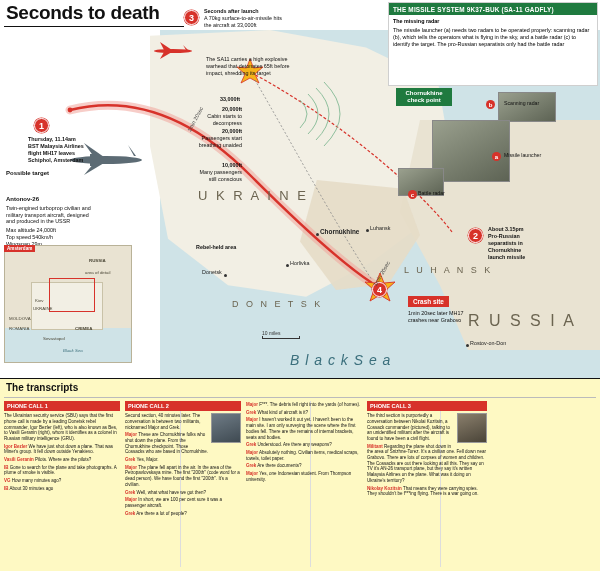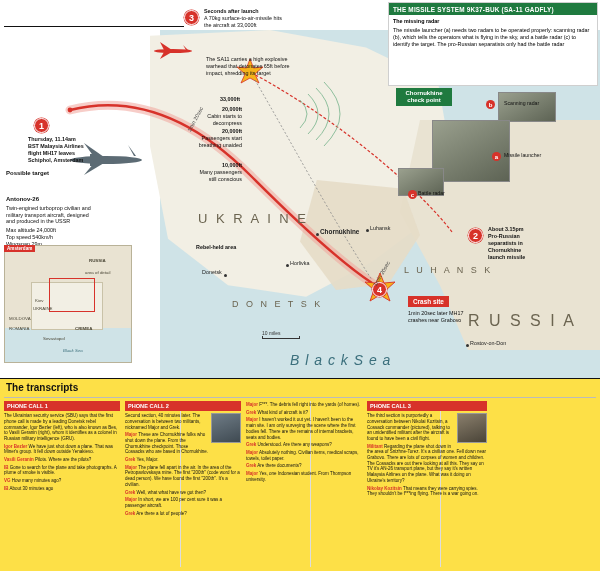--- a/index.html
+++ b/index.html
@@ -45,21 +45,21 @@
     position: absolute; left: 300px; top: 180px; width: 120px; height: 110px;
     background: #e6dbc6;
     clip-path: polygon(14% 0%, 86% 8%, 100% 50%, 74% 94%, 30% 100%, 0% 56%);
     opacity: .9;
   }
   .blackseaLabel {
     position: absolute; left: 290px; top: 352px; font-size: 14px; font-style: italic;
     color: #3b6f7c; letter-spacing: 1px;
   }
   .ukr-label {
-    position: absolute; left: 198px; top: 211px; font-size: 13px; letter-spacing: 2.5px;
+    position: absolute; left: 198px; top: 188px; font-size: 13px; letter-spacing: 2.5px;
     color: #6b6450; font-weight: normal;
   }
   .don-label {
     position: absolute; left: 232px; top: 299px; font-size: 9px; letter-spacing: 2.5px; color: #6b6450;
   }
   .luh-label {
     position: absolute; left: 404px; top: 265px; font-size: 9px; letter-spacing: 2.5px; color: #6b6450;
   }
   .rus-label {
     position: absolute; left: 468px; top: 312px; font-size: 16px; letter-spacing: 2.5px; color: #6b6450;
@@ -118,21 +118,21 @@
   .citydot { position: absolute; width: 3px; height: 3px; background: #333; border-radius: 50%; }
   .cityname { position: absolute; font-size: 5.4px; color: #222; }
   .cityname.big { font-size: 6.4px; font-weight: bold; }
 
   .scalebar { position: absolute; left: 262px; top: 330px; font-size: 5px; color: #333; }
   .scalebar .bar { width: 38px; height: 3px; border: 0.8px solid #333; border-top: none; }
 
   
   .transcripts {
     position: absolute; left: 0; top: 378px; width: 600px; height: 193px;
-    background: #fde047; border-top: 1px solid #111;
+    background: #fef9c3; border-top: 1px solid #111;
   }
   .tr-title {
     position: absolute; left: 6px; top: 3px; font-size: 10px; font-weight: bold; color: #111;
   }
   .tr-rule { position: absolute; left: 4px; top: 18px; width: 592px; height: 1px; background: #bbb; }
   .cols { position: absolute; left: 4px; top: 22px; width: 592px; height: 168px; display: flex; gap: 5px; }
   .col { width: 116px; font-size: 4.5px; line-height: 1.27; color: #111; }
   .col.wide { width: 120px; }
   .phone-hd {
     background: #d7322a; color: #fff; font-size: 5.6px; font-weight: bold;
@@ -163,20 +163,21 @@
 
 <div class="page">
 
   <div class="mapzone">
 
     <div class="sea"></div>
     <div class="ukraine"></div>
     <div class="russia"></div>
     <div class="rebelzone"></div>
 
+    <div class="title">Seconds to death</div>
     <div class="title-rule"></div>
 
     <svg class="path">
 
       <path d="M70,110 C130,95 190,115 250,175 C300,225 340,262 372,283" stroke="#f0a49a" stroke-width="9" fill="none" opacity="0.55" stroke-linecap="round"></path>
       <path d="M70,110 C130,95 190,115 250,175 C300,225 340,262 372,283" stroke="#d7322a" stroke-width="2.4" fill="none"></path>
 
       <path d="M452,232 C420,190 340,120 250,72" stroke="#d7322a" stroke-width="1.2" fill="none" stroke-dasharray="3,2"></path>
 
       <g transform="translate(250,72)">

